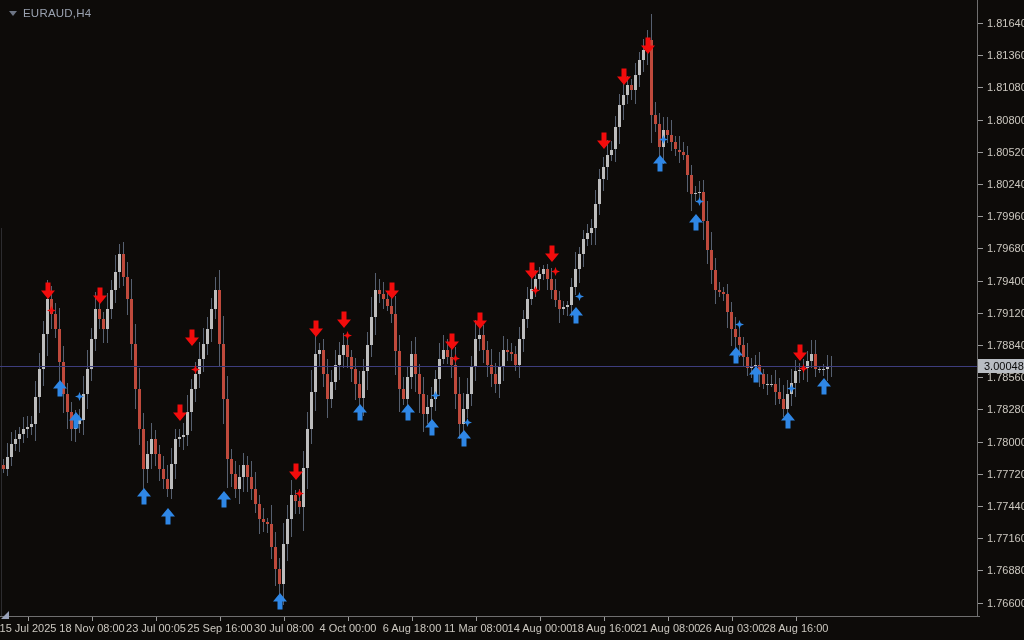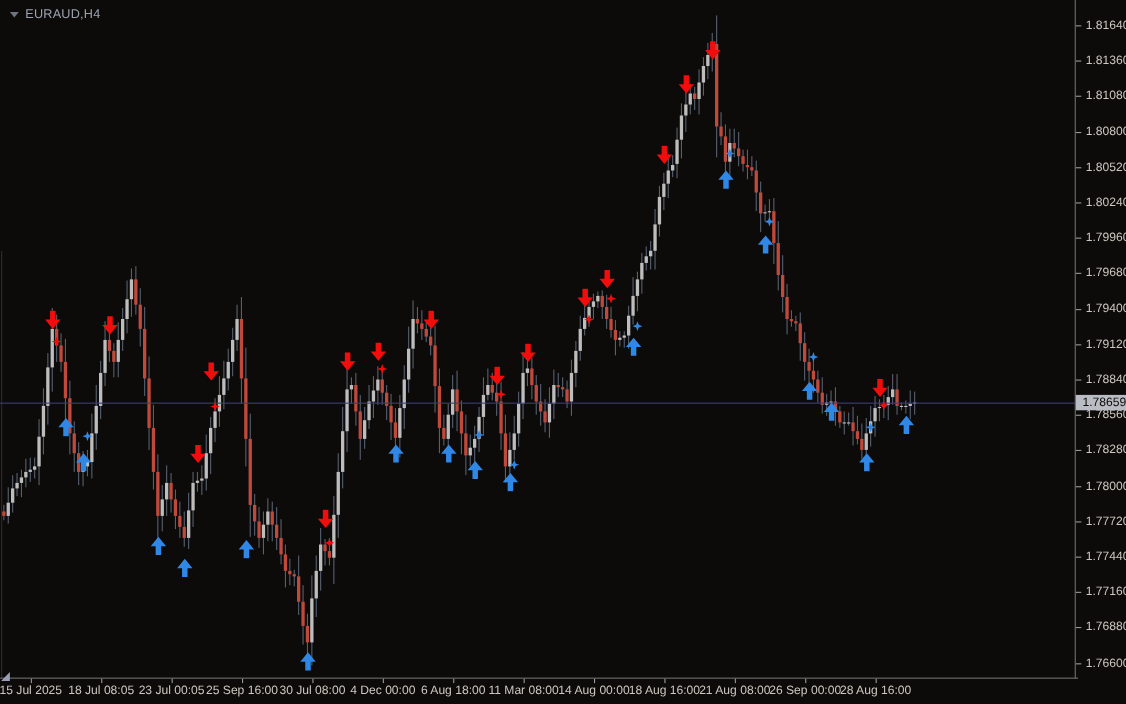--- a/index.html
+++ b/index.html
@@ -633,45 +633,45 @@
       <div class="price-label" style="top: 533px;">1.77160</div>
       <div class="ptick" style="top: 570px;"></div>
       <div class="price-label" style="top: 565px;">1.76880</div>
       <div class="ptick" style="top: 603px;"></div>
       <div class="price-label" style="top: 598px;">1.76600</div>
     </div>
   <div id="time-axis">
       <div class="ttick" style="left: 28px;"></div>
       <div class="time-label" style="left: 28px;">15 Jul 2025</div>
       <div class="ttick" style="left: 92px;"></div>
-      <div class="time-label" style="left: 92px;">18 Jul 08:05</div>
+      <div class="time-label" style="left: 92px;">18 Nov 08:00</div>
       <div class="ttick" style="left: 156px;"></div>
       <div class="time-label" style="left: 156px;">23 Jul 00:05</div>
       <div class="ttick" style="left: 220px;"></div>
       <div class="time-label" style="left: 220px;">25 Sep 16:00</div>
       <div class="ttick" style="left: 284px;"></div>
       <div class="time-label" style="left: 284px;">30 Jul 08:00</div>
       <div class="ttick" style="left: 348px;"></div>
-      <div class="time-label" style="left: 348px;">4 Dec 00:00</div>
+      <div class="time-label" style="left: 348px;">4 Oct 00:00</div>
       <div class="ttick" style="left: 412px;"></div>
       <div class="time-label" style="left: 412px;">6 Aug 18:00</div>
       <div class="ttick" style="left: 476px;"></div>
       <div class="time-label" style="left: 476px;">11 Mar 08:00</div>
       <div class="ttick" style="left: 540px;"></div>
       <div class="time-label" style="left: 540px;">14 Aug 00:00</div>
       <div class="ttick" style="left: 604px;"></div>
       <div class="time-label" style="left: 604px;">18 Aug 16:00</div>
       <div class="ttick" style="left: 668px;"></div>
       <div class="time-label" style="left: 668px;">21 Aug 08:00</div>
       <div class="ttick" style="left: 732px;"></div>
-      <div class="time-label" style="left: 732px;">26 Sep 00:00</div>
+      <div class="time-label" style="left: 732px;">26 Aug 03:00</div>
       <div class="ttick" style="left: 796px;"></div>
       <div class="time-label" style="left: 796px;">28 Aug 16:00</div>
     </div>
-  <div class="current-tag" id="current-tag" style="top: 359px; background: rgb(185, 189, 195); color: rgb(10, 10, 10);">1.78659</div>
+  <div class="current-tag" id="current-tag" style="top: 359px; background: rgb(185, 189, 195); color: rgb(10, 10, 10);">3.00048</div>
   <div class="title" style="color: rgb(154, 162, 176);">
     <span class="tri"></span>
     <span>EURAUD,H4</span>
   </div>
   <svg width="9" height="8" style="position:absolute;left:1px;top:611px">
     <path d="M0 8 L8 0 L8 8 Z" fill="#97a0b8"></path>
   </svg>
 </div>
 
 </body></html>

